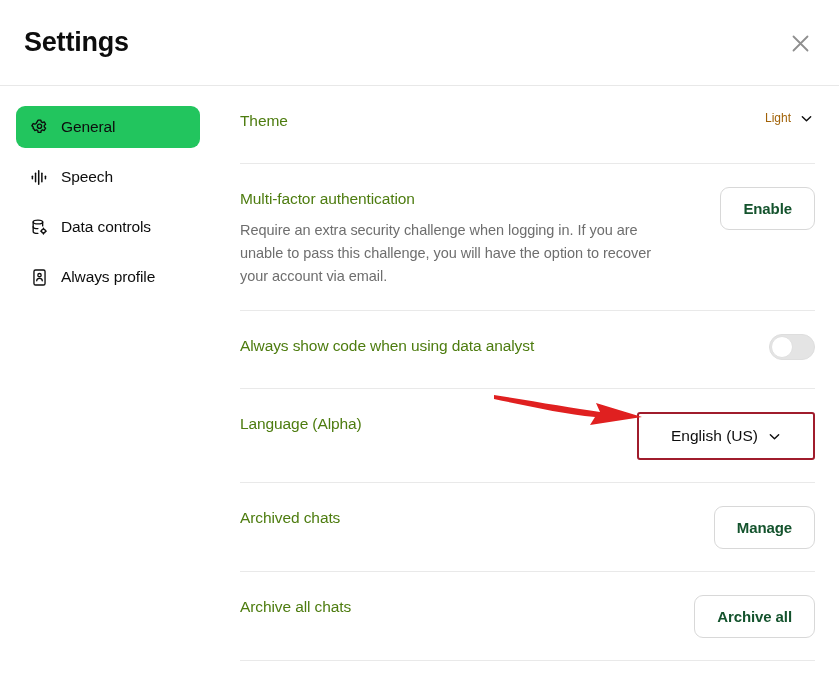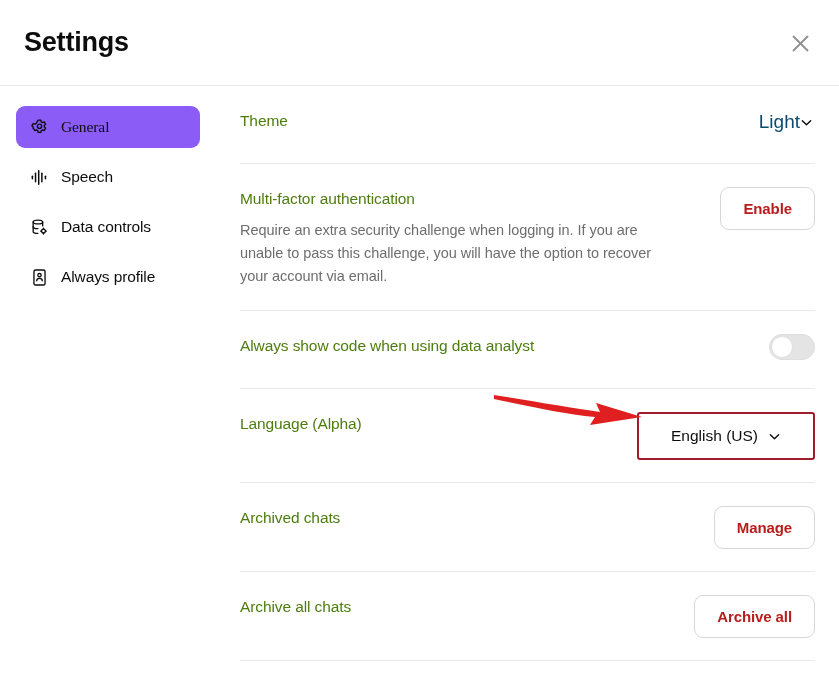--- a/index.html
+++ b/index.html
@@ -68,21 +68,21 @@
     display: flex;
     align-items: center;
     gap: 12px;
     height: 42px;
     padding: 0 13px;
     border-radius: 9px;
     margin-bottom: 8px;
     cursor: pointer;
     color: #0d0d0d;
   }
-  .sidebar-item.active { background: #8b5cf6; font-family: Liberation Serif, serif; }
+  .sidebar-item.active { background: #22c55e; }
 
   .sidebar-icon {
     width: 20px;
     height: 20px;
     flex: 0 0 20px;
     display: flex;
     align-items: center;
     justify-content: center;
     color: #0d0d0d;
   }
@@ -132,36 +132,37 @@
     display: flex;
     align-items: center;
     flex: 0 0 auto;
     padding-top: 1px;
   }
 
   
   .plain-select {
     display: flex;
     align-items: center;
-    font-size: 19px;
-    color: #0c4a6e;
+    gap: 9px;
+    font-size: 12px;
+    color: #a16207;
     cursor: pointer;
     padding: 2px 2px;
   }
   .chev { display: block; }
 
   
   .btn-outline {
     background: #ffffff;
     border: 1px solid #d8d8d8;
     border-radius: 9px;
     font-family: "Liberation Sans", sans-serif;
     font-size: 15px;
     font-weight: bold;
-    color: #b91c1c;
+    color: #14532d;
     padding: 12px 22px;
     cursor: pointer;
     letter-spacing: -0.1px;
     white-space: nowrap;
   }
 
   
   .toggle {
     width: 46px;
     height: 26px;

